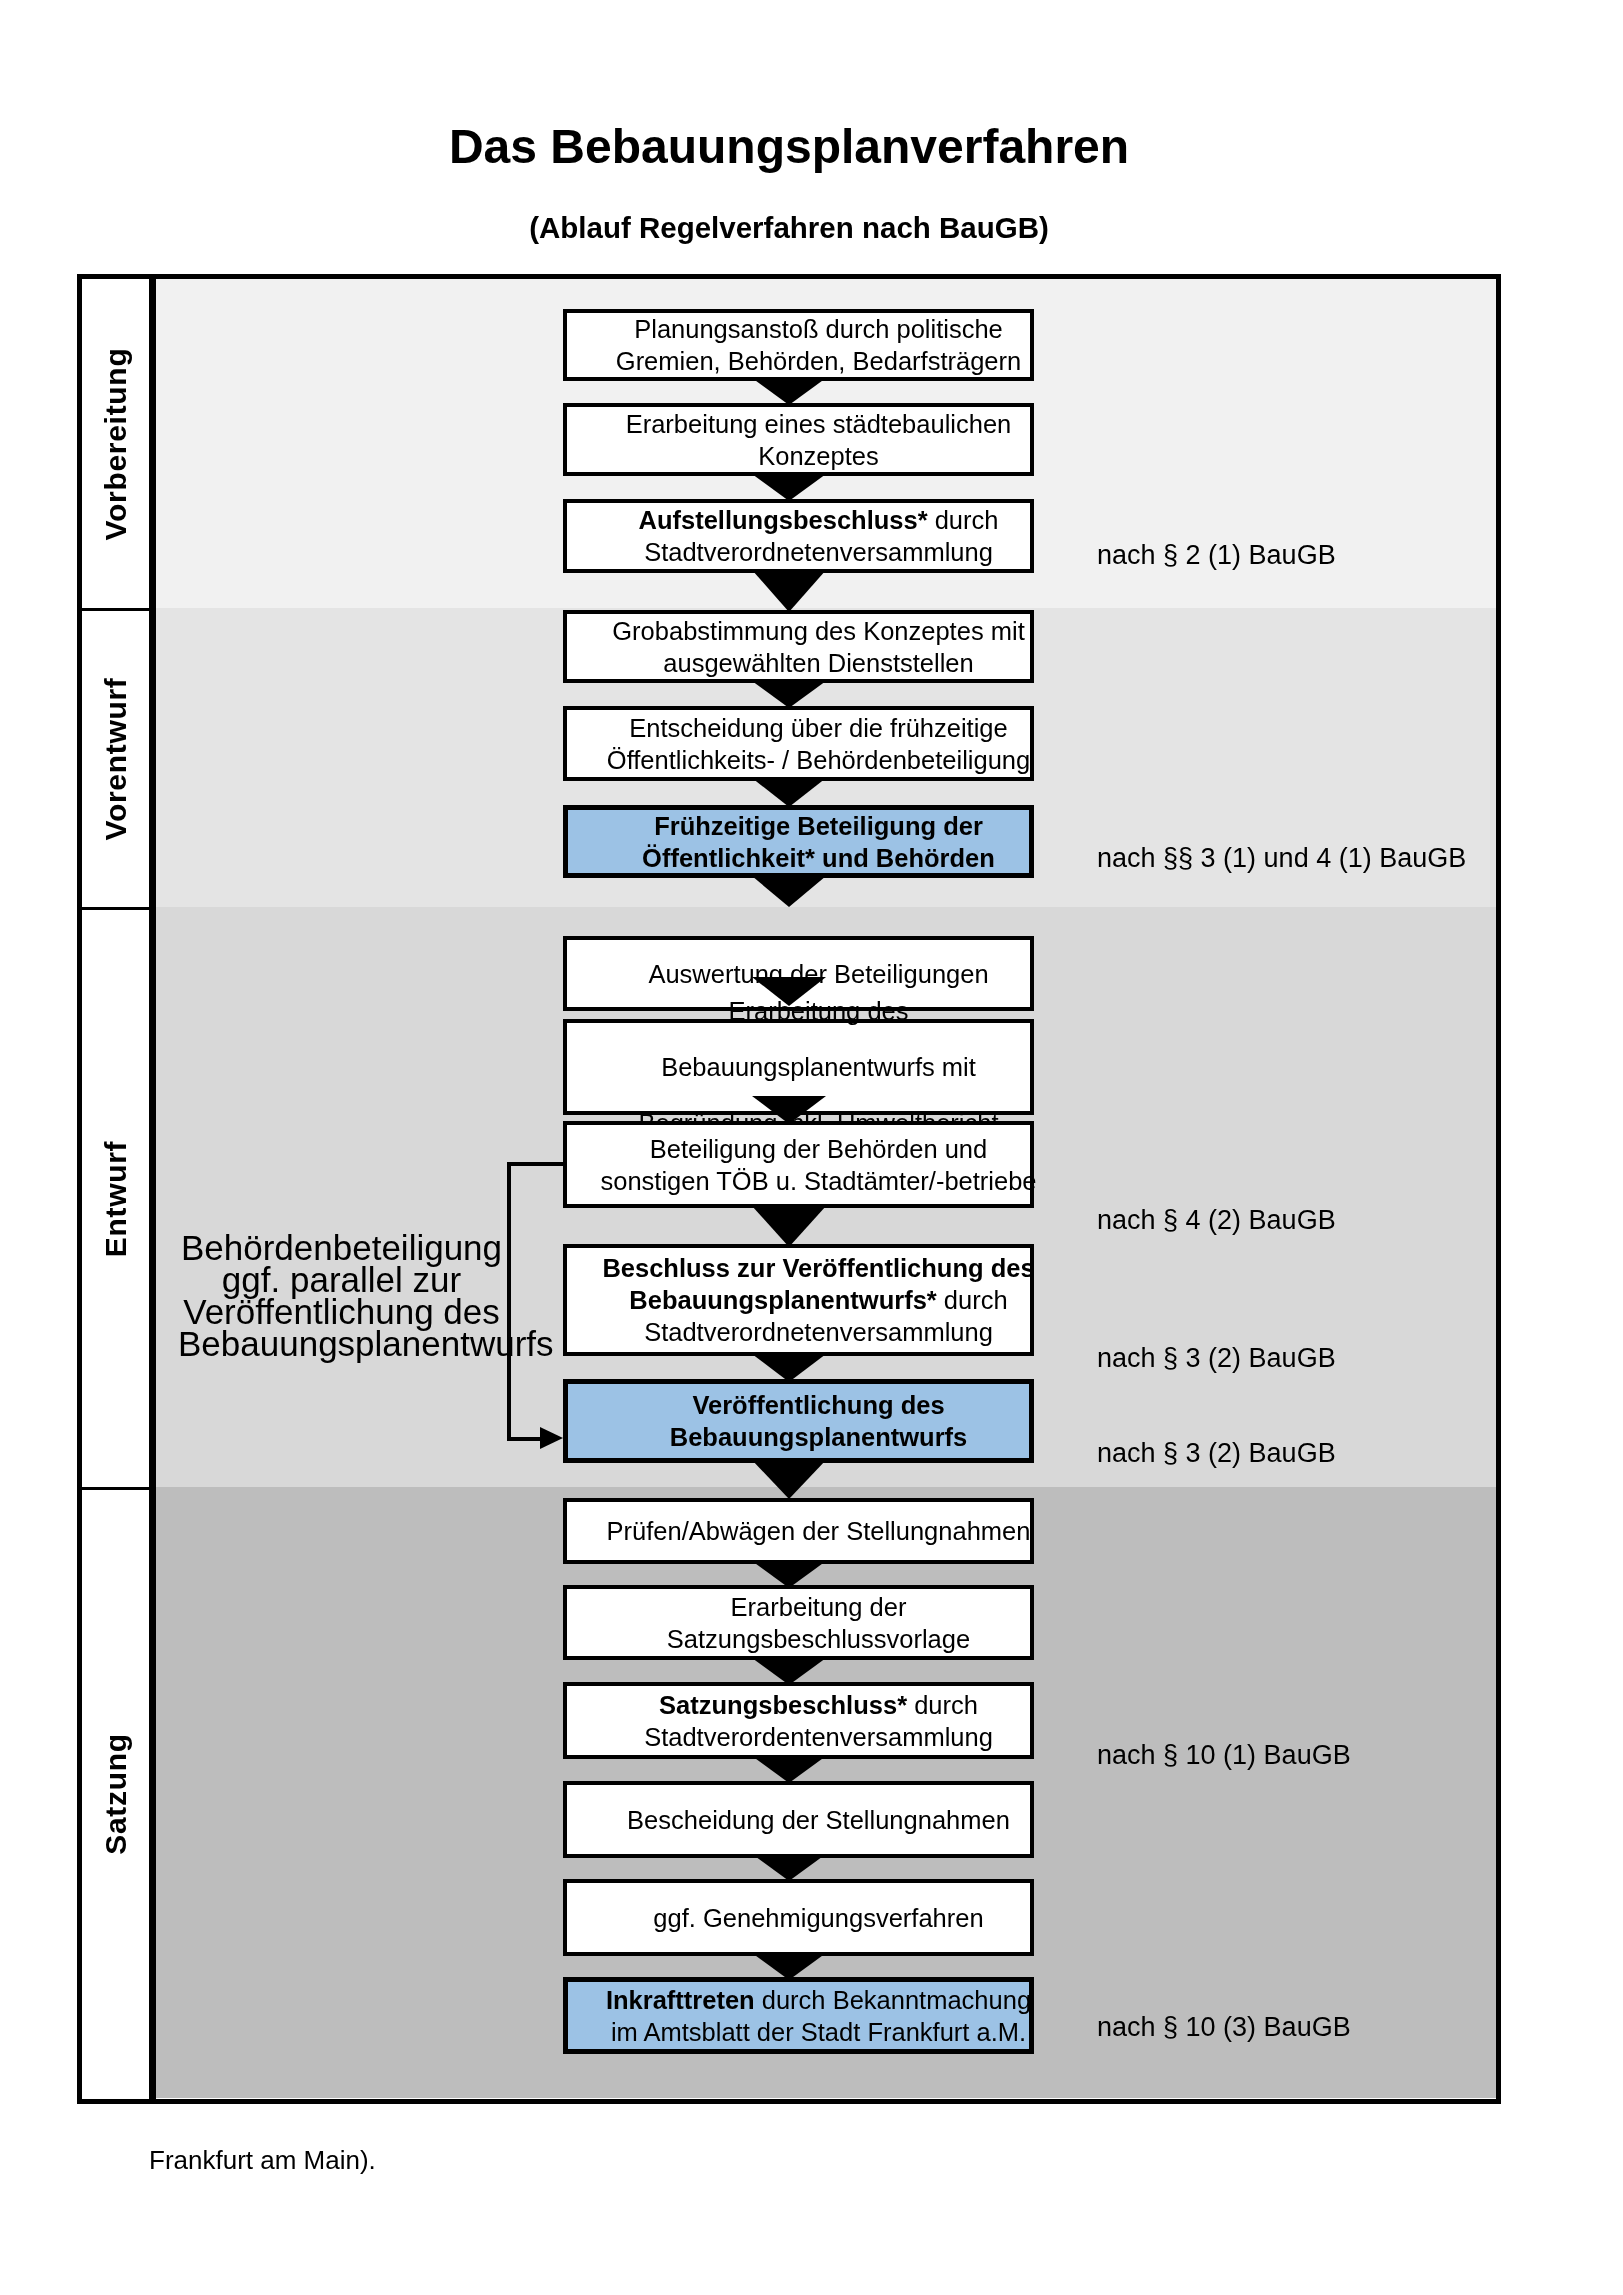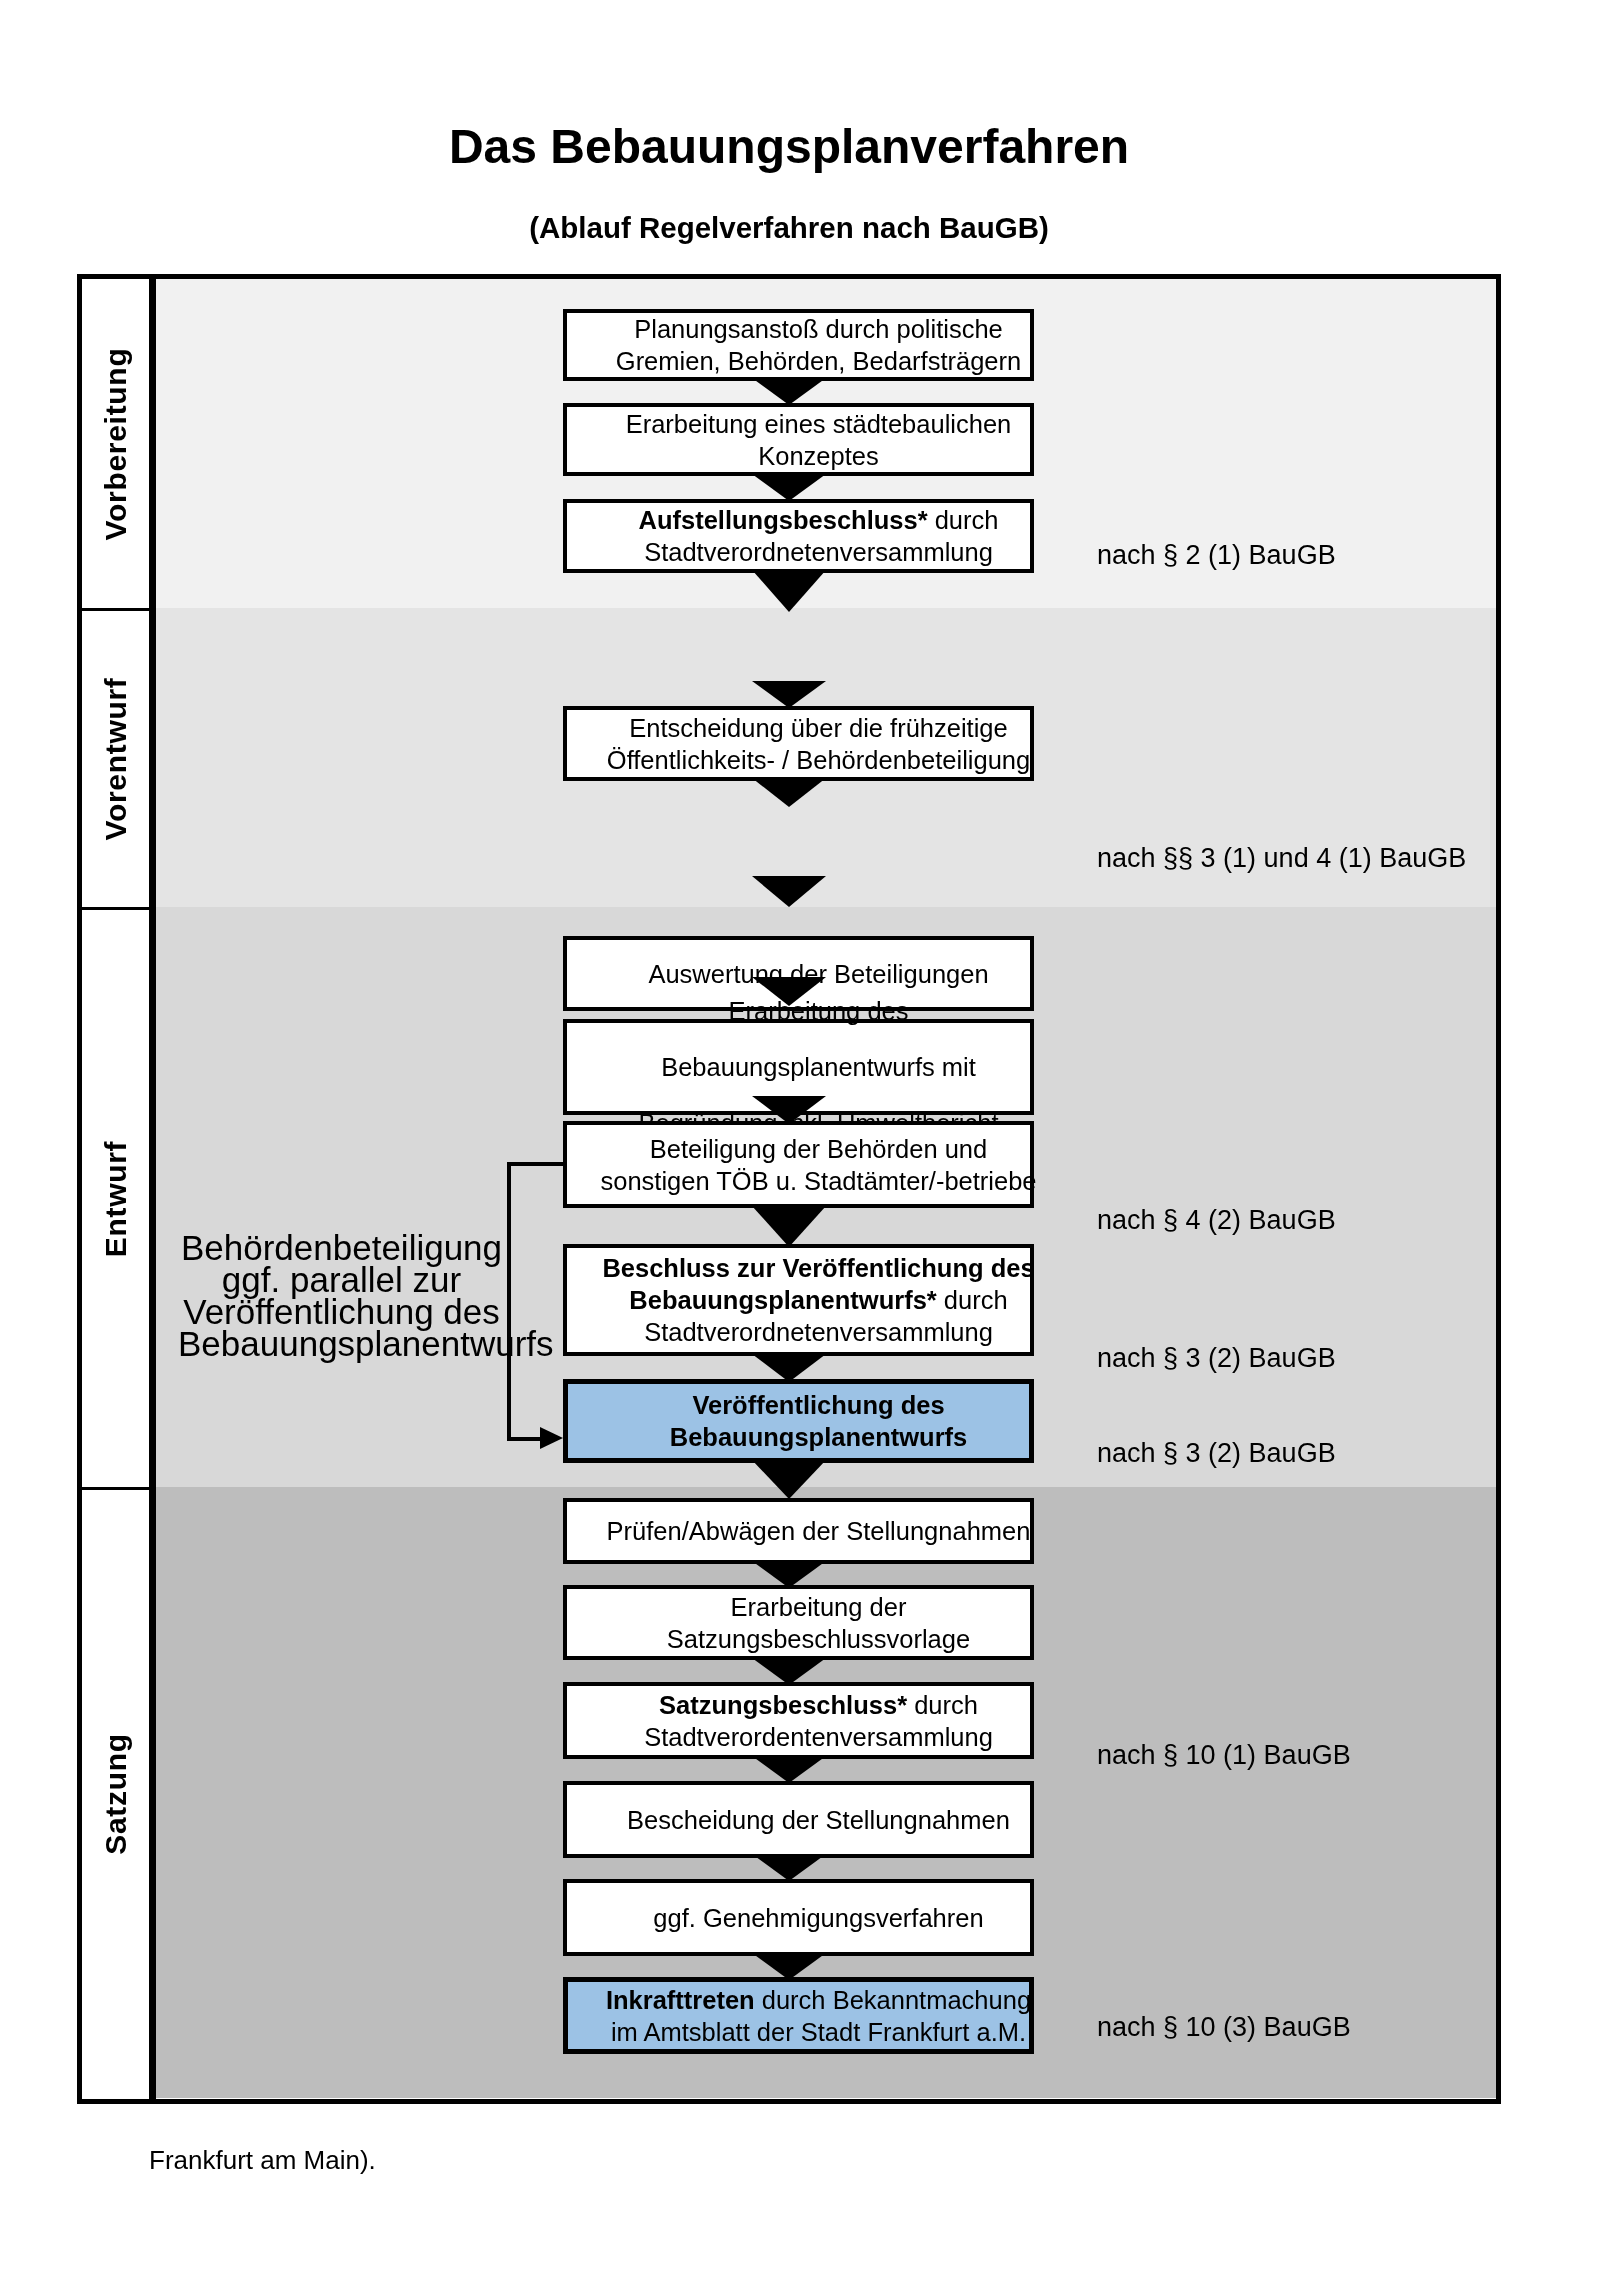--- a/index.html
+++ b/index.html
@@ -107,28 +107,36 @@
       <div class="line"><span class="b"></span><span>Konzeptes</span></div>
     </div>
     <div class="arrow" style="top:195px;border-top:27.5px solid #000;"></div>
 
     <div class="fbox" style="top:220px;height:74px;">
       <div class="line"><span class="b">Aufstellungsbeschluss*</span><span> durch</span></div>
       <div class="line"><span class="b"></span><span>Stadtverordnetenversammlung</span></div>
     </div>
     <div class="arrow" style="top:291px;border-top:42px solid #000;"></div>
 
+    <div class="fbox" style="top:331px;height:73px;">
+      <div class="line"><span class="b"></span><span>Grobabstimmung des Konzeptes mit</span></div>
+      <div class="line"><span class="b"></span><span>ausgewählten Dienststellen</span></div>
+    </div>
     <div class="arrow" style="top:402px;border-top:27.5px solid #000;"></div>
 
     <div class="fbox" style="top:427px;height:75px;">
       <div class="line"><span class="b"></span><span>Entscheidung über die frühzeitige</span></div>
       <div class="line"><span class="b"></span><span>Öffentlichkeits- / Behördenbeteiligung</span></div>
     </div>
     <div class="arrow" style="top:499px;border-top:29.5px solid #000;"></div>
 
+    <div class="fbox blue" style="top:526px;height:73px;">
+      <div class="line"><span class="b">Frühzeitige Beteiligung der</span><span></span></div>
+      <div class="line"><span class="b">Öffentlichkeit* und Behörden</span><span></span></div>
+    </div>
     <div class="arrow" style="top:597px;border-top:31px solid #000;"></div>
 
     <div class="fbox" style="top:657px;height:75px;">
       <div class="line"><span class="b"></span><span>Auswertung der Beteiligungen</span></div>
     </div>
     <div class="arrow" style="top:698px;border-top:29px solid #000;"></div>
 
     <div class="fbox" style="top:740px;height:96px;gap:24px;">
       <div class="line"><span class="b"></span><span>Erarbeitung des</span></div>
       <div class="line"><span class="b"></span><span>Bebauungsplanentwurfs mit</span></div>

